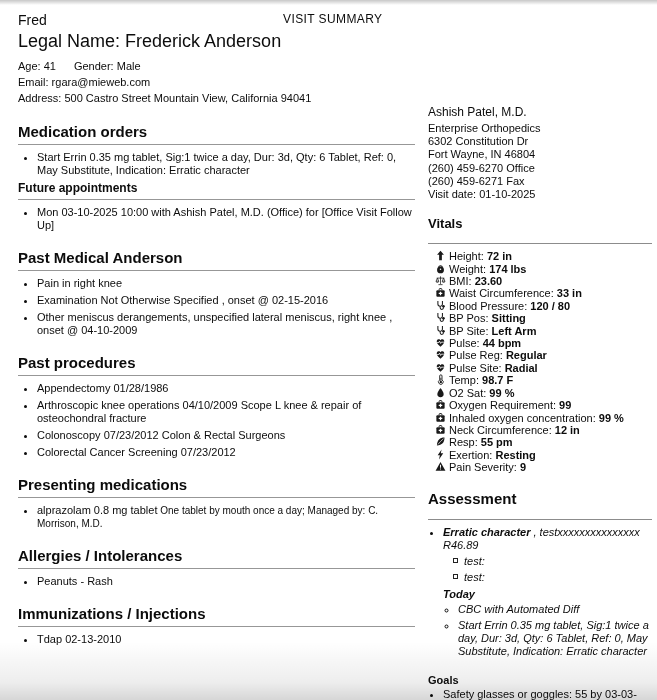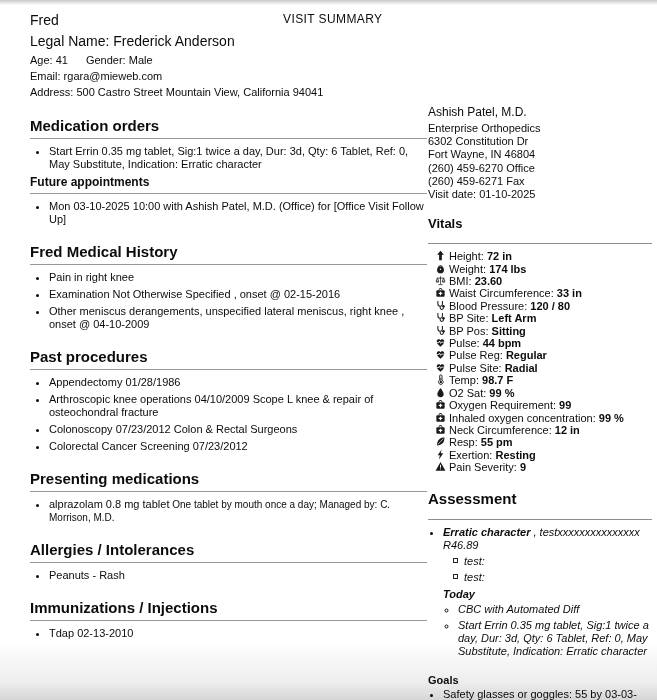--- a/index.html
+++ b/index.html
@@ -10,26 +10,26 @@
     -webkit-font-smoothing:antialiased;
   }
   .edge-top{position:absolute;top:0;left:0;right:0;height:5px;
     background:linear-gradient(to bottom, rgba(0,0,0,0.22), rgba(0,0,0,0));pointer-events:none;z-index:9;}
   .edge-bottom{position:absolute;bottom:0;left:0;right:0;height:58px;
     background:linear-gradient(to bottom, rgba(0,0,0,0) 0%, rgba(0,0,0,0.07) 70%, rgba(0,0,0,0.16) 100%);
     pointer-events:none;z-index:9;}
 
   .doc-title{position:absolute;left:283px;top:12px;font-size:12px;letter-spacing:0.4px;}
 
-  .left-col{position:absolute;left:30px;top:10px;width:397px;}
+  .left-col{position:absolute;left:18px;top:10px;width:397px;}
   .right-col{position:absolute;left:428px;top:104px;width:224px;}
 
   
   .patient-name{font-size:14px;line-height:21px;}
-  .patient-legal{font-size:14px;line-height:21px;margin-bottom:0;}
+  .patient-legal{font-size:18px;line-height:21px;margin-bottom:6px;}
   .patient-meta{font-size:11px;line-height:16px;}
   .meta-gap{display:inline-block;width:18px;}
 
   
   .sec-title{border-bottom:1px solid #979797;padding-bottom:4px;font-weight:bold;}
   .sec-title-large{font-size:15px;margin-top:17px;}
   .sec-title-small{font-size:12px;}
   .left-col ul.bullets{margin:6px 0 0 0;padding-left:19px;font-size:11px;line-height:13px;}
   .left-col ul.bullets li{margin-bottom:4px;}
   .med-detail{font-size:10px;}
@@ -83,21 +83,21 @@
           <li><span>Start Errin 0.35 mg tablet, Sig:1 twice a day, Dur: 3d, Qty: 6 Tablet, Ref: 0, May Substitute, Indication: Erratic character</span></li>
         </ul>
       </section>
       <section>
         <div class="sec-title sec-title-small">Future appointments</div>
         <ul class="bullets">
           <li><span>Mon 03-10-2025 10:00 with Ashish Patel, M.D. (Office) for [Office Visit Follow Up]</span></li>
         </ul>
       </section>
       <section>
-        <div class="sec-title sec-title-large">Fred Medical History</div>
+        <div class="sec-title sec-title-large">Past Medical Anderson</div>
         <ul class="bullets">
           <li><span>Pain in right knee</span></li>
           <li><span>Examination Not Otherwise Specified , onset @ 02-15-2016</span></li>
           <li><span>Other meniscus derangements, unspecified lateral meniscus, right knee , onset @ 04-10-2009</span></li>
         </ul>
       </section>
       <section>
         <div class="sec-title sec-title-large">Past procedures</div>
         <ul class="bullets">
           <li><span>Appendectomy 01/28/1986</span></li>
@@ -168,28 +168,28 @@
               <path d="M7.5 9.2v2.2a2.4 2.4 0 0 0 4.8 0v-1"></path>
             </g>
             <circle fill="#1a1a1a" cx="12.3" cy="9.2" r="1.9"></circle>
           </svg></span><span>Blood Pressure: </span><b>120 / 80</b></div>
       <div class="vrow"><span class="vicon"><svg viewBox="0 0 16 16">
             <g fill="none" stroke="#1a1a1a" stroke-width="1.5">
               <path d="M4.2 1.5v4.2a3.3 3.3 0 0 0 6.6 0V1.5"></path>
               <path d="M7.5 9.2v2.2a2.4 2.4 0 0 0 4.8 0v-1"></path>
             </g>
             <circle fill="#1a1a1a" cx="12.3" cy="9.2" r="1.9"></circle>
-          </svg></span><span>BP Site: </span><b>Left Arm</b></div>
+          </svg></span><span>BP Pos: </span><b>Sitting</b></div>
       <div class="vrow"><span class="vicon"><svg viewBox="0 0 16 16">
             <g fill="none" stroke="#1a1a1a" stroke-width="1.5">
               <path d="M4.2 1.5v4.2a3.3 3.3 0 0 0 6.6 0V1.5"></path>
               <path d="M7.5 9.2v2.2a2.4 2.4 0 0 0 4.8 0v-1"></path>
             </g>
             <circle fill="#1a1a1a" cx="12.3" cy="9.2" r="1.9"></circle>
-          </svg></span><span>BP Pos: </span><b>Sitting</b></div>
+          </svg></span><span>BP Site: </span><b>Left Arm</b></div>
       <div class="vrow"><span class="vicon"><svg viewBox="0 0 16 16">
             <path fill="#1a1a1a" d="M8 14.2C2.2 9.8 1.4 5.6 3.9 3.8c1.8-1.3 3.5-.3 4.1 1 .6-1.3 2.3-2.3 4.1-1 2.5 1.8 1.7 6-4.1 10.4z"></path>
             <path fill="none" stroke="#fff" stroke-width="1.2" d="M3 8h2.6l1-2 1.6 3.4 1-1.9H13"></path>
           </svg></span><span>Pulse: </span><b>44 bpm</b></div>
       <div class="vrow"><span class="vicon"><svg viewBox="0 0 16 16">
             <path fill="#1a1a1a" d="M8 14.2C2.2 9.8 1.4 5.6 3.9 3.8c1.8-1.3 3.5-.3 4.1 1 .6-1.3 2.3-2.3 4.1-1 2.5 1.8 1.7 6-4.1 10.4z"></path>
             <path fill="none" stroke="#fff" stroke-width="1.2" d="M3 8h2.6l1-2 1.6 3.4 1-1.9H13"></path>
           </svg></span><span>Pulse Reg: </span><b>Regular</b></div>
       <div class="vrow"><span class="vicon"><svg viewBox="0 0 16 16">
             <path fill="#1a1a1a" d="M8 14.2C2.2 9.8 1.4 5.6 3.9 3.8c1.8-1.3 3.5-.3 4.1 1 .6-1.3 2.3-2.3 4.1-1 2.5 1.8 1.7 6-4.1 10.4z"></path>

